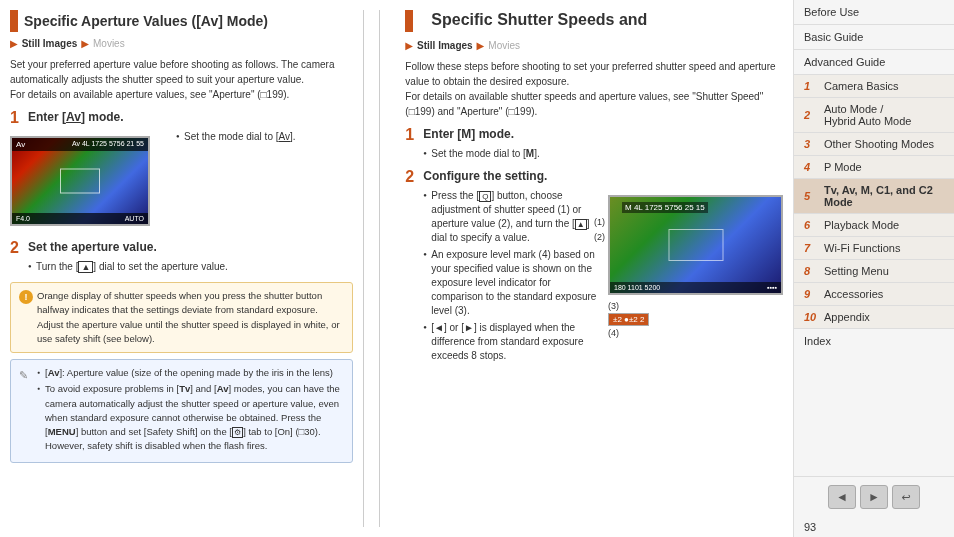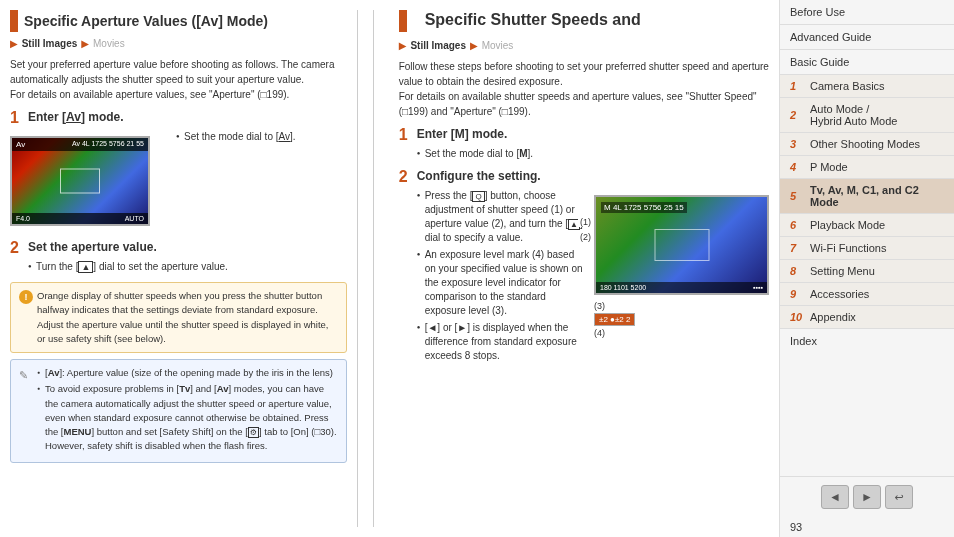--- a/index.html
+++ b/index.html
@@ -30,21 +30,21 @@
     }
 
     
     .right-panel {
       flex: 1.1;
       padding-left: 10px;
     }
 
     
     .sidebar {
-      width: 175px;
+      width: 161px;
       background: #f5f5f5;
       display: flex;
       flex-direction: column;
       border-left: 1px solid #ddd;
     }
 
     .section-title {
       font-size: 14px;
       font-weight: bold;
       color: #333;
@@ -347,21 +347,21 @@
     .divider {
       width: 1px;
       background: #ccc;
       margin: 0 5px;
     }
 
     
     .m-indicator {
       position: absolute;
       top: 5px;
-      left: 5px;
+      left: 12px;
       color: #fff;
       font-size: 8px;
       background: rgba(0,0,0,0.5);
       padding: 1px 3px;
     }
 
     .right-step-with-image {
       display: flex;
       gap: 10px;
       align-items: flex-start;
@@ -518,24 +518,24 @@
     </div>
 
   </div>
 </div>
 
 <div class="sidebar">
   <div class="sidebar-section">
     <span>Before Use</span>
   </div>
   <div class="sidebar-section">
+    <span>Basic Guide</span>
+  </div>
+  <div class="sidebar-section">
     <span>Advanced Guide</span>
-  </div>
-  <div class="sidebar-section">
-    <span>Basic Guide</span>
   </div>
   <div class="sidebar-chapter">
     <span class="chapter-num">1</span>
     <span>Camera Basics</span>
   </div>
   <div class="sidebar-chapter">
     <span class="chapter-num">2</span>
     <span>Auto Mode /<br>Hybrid Auto Mode</span>
   </div>
   <div class="sidebar-chapter">

